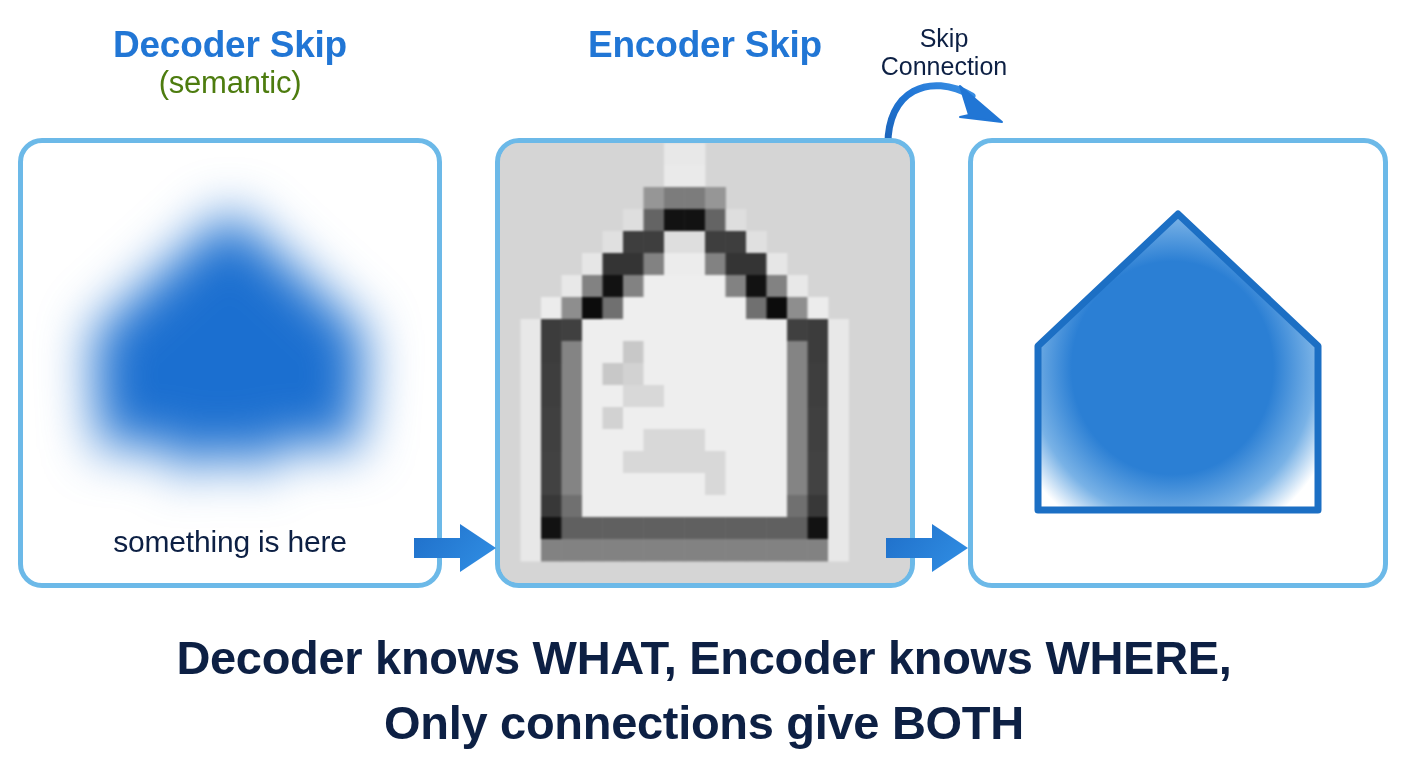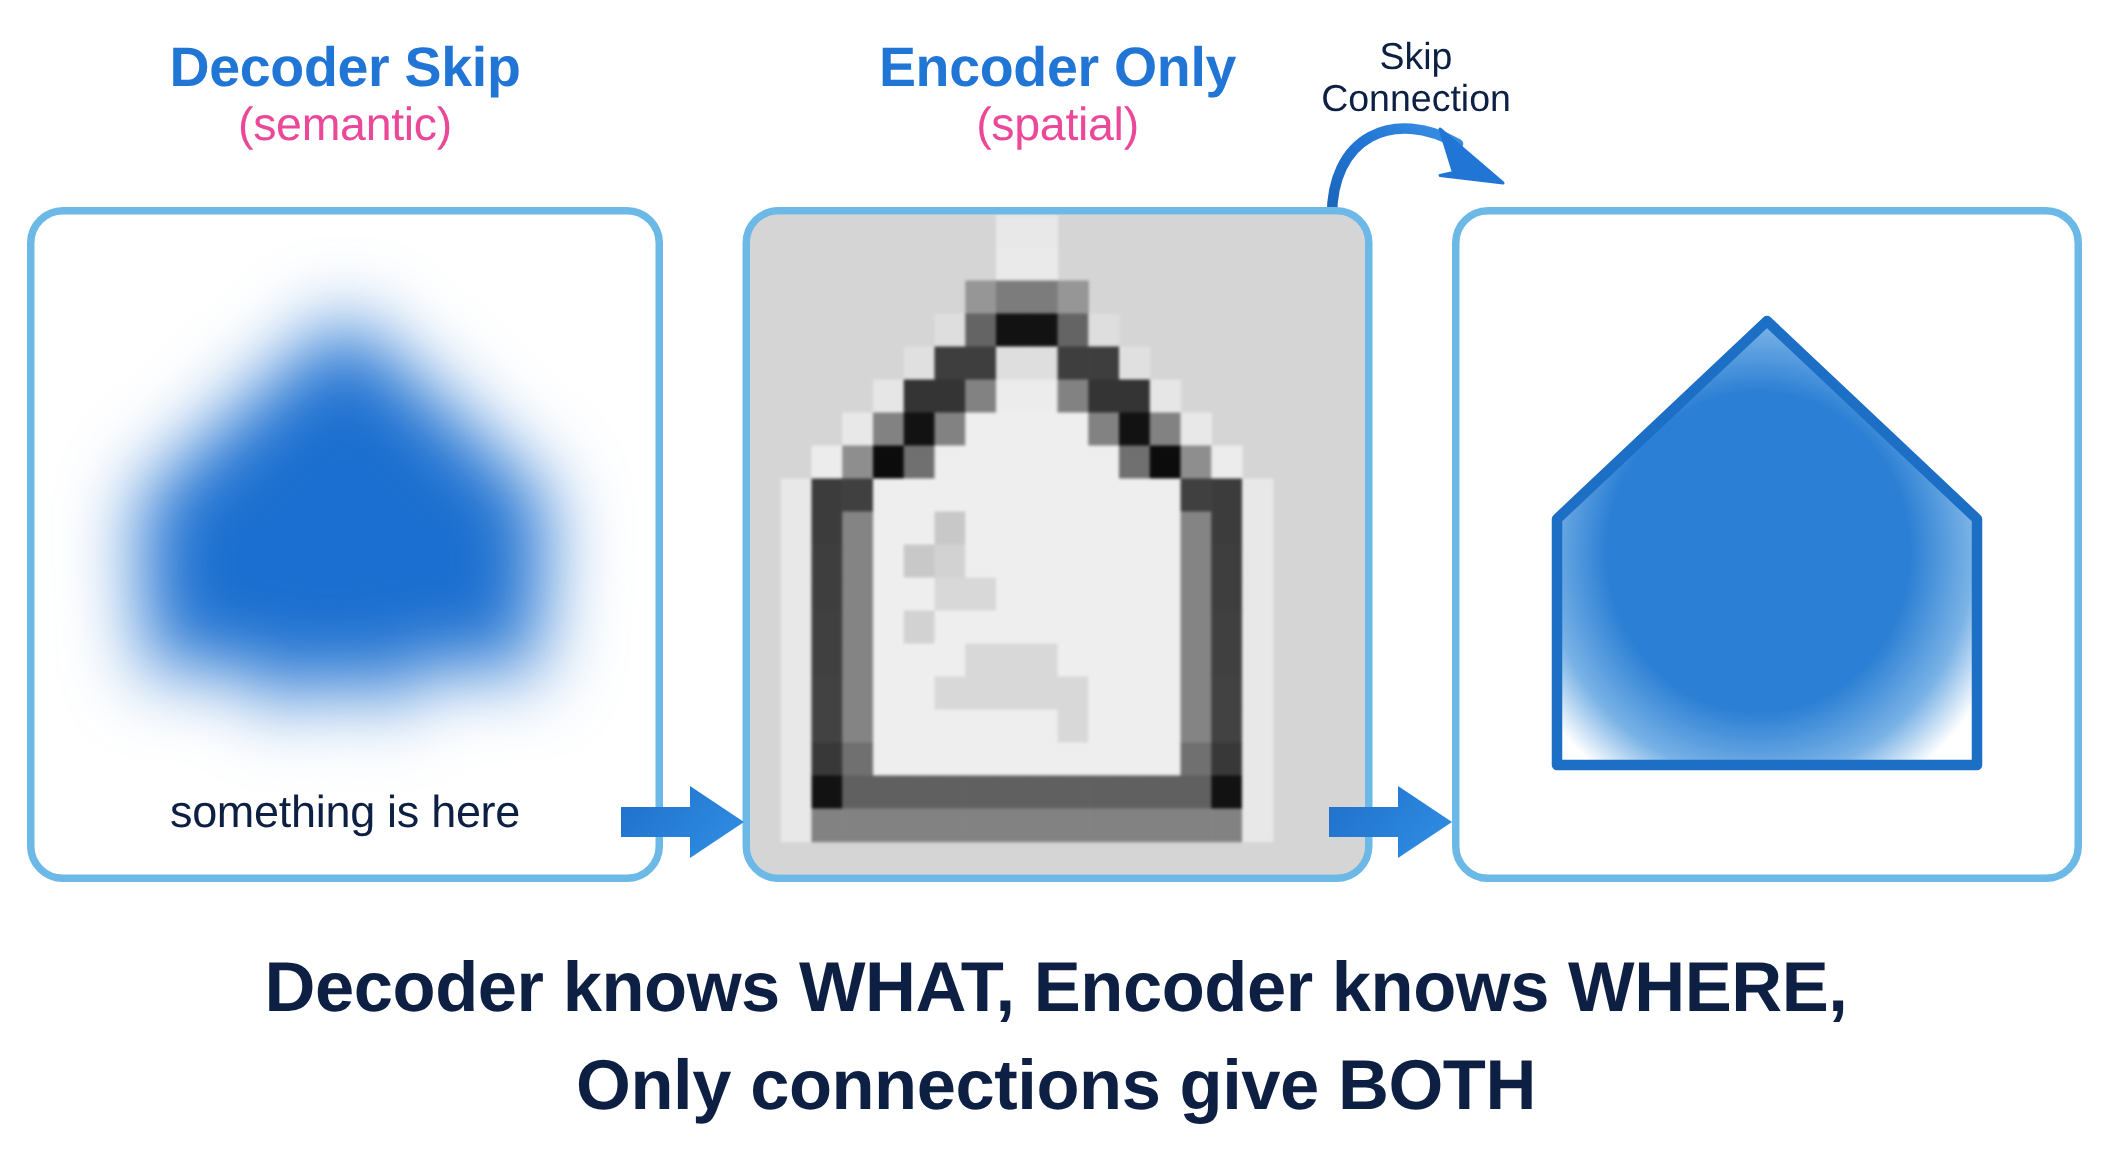--- a/index.html
+++ b/index.html
@@ -32,21 +32,21 @@
     display: block;
     font-size: 37px;
     font-weight: bold;
     color: #2176d5;
     letter-spacing: -0.2px;
   }
   .col-title .t-sub {
     display: block;
     font-size: 31px;
     font-weight: normal;
-    color: #ec4899;
+    color: #4d7c0f;
     margin-top: 3px;
     letter-spacing: -0.2px;
   }
 
   #title-decoder { left: 18px;  top: 26px;  width: 424px; }
   #title-encoder { left: 495px; top: 26px;  width: 420px; }
   #title-combined{ left: 968px; top: 26px;  width: 420px; }
 
   
   #skip-label {
@@ -159,22 +159,21 @@
 <body>
 
 <div id="stage">
 
   <div class="col-title" id="title-decoder">
     <span class="t-main">Decoder Skip</span>
     <span class="t-sub">(semantic)</span>
   </div>
 
   <div class="col-title" id="title-encoder">
-    <span class="t-main">Encoder Only</span>
-    <span class="t-sub">(spatial)</span>
+    <span class="t-main">Encoder Skip</span>
   </div>
 
 
   <div id="skip-label">
     <span class="sl-line">Skip</span>
     <span class="sl-line">Connection</span>
   </div>
 
   <svg id="skip-arc" viewBox="0 0 170 90">
     <defs>

